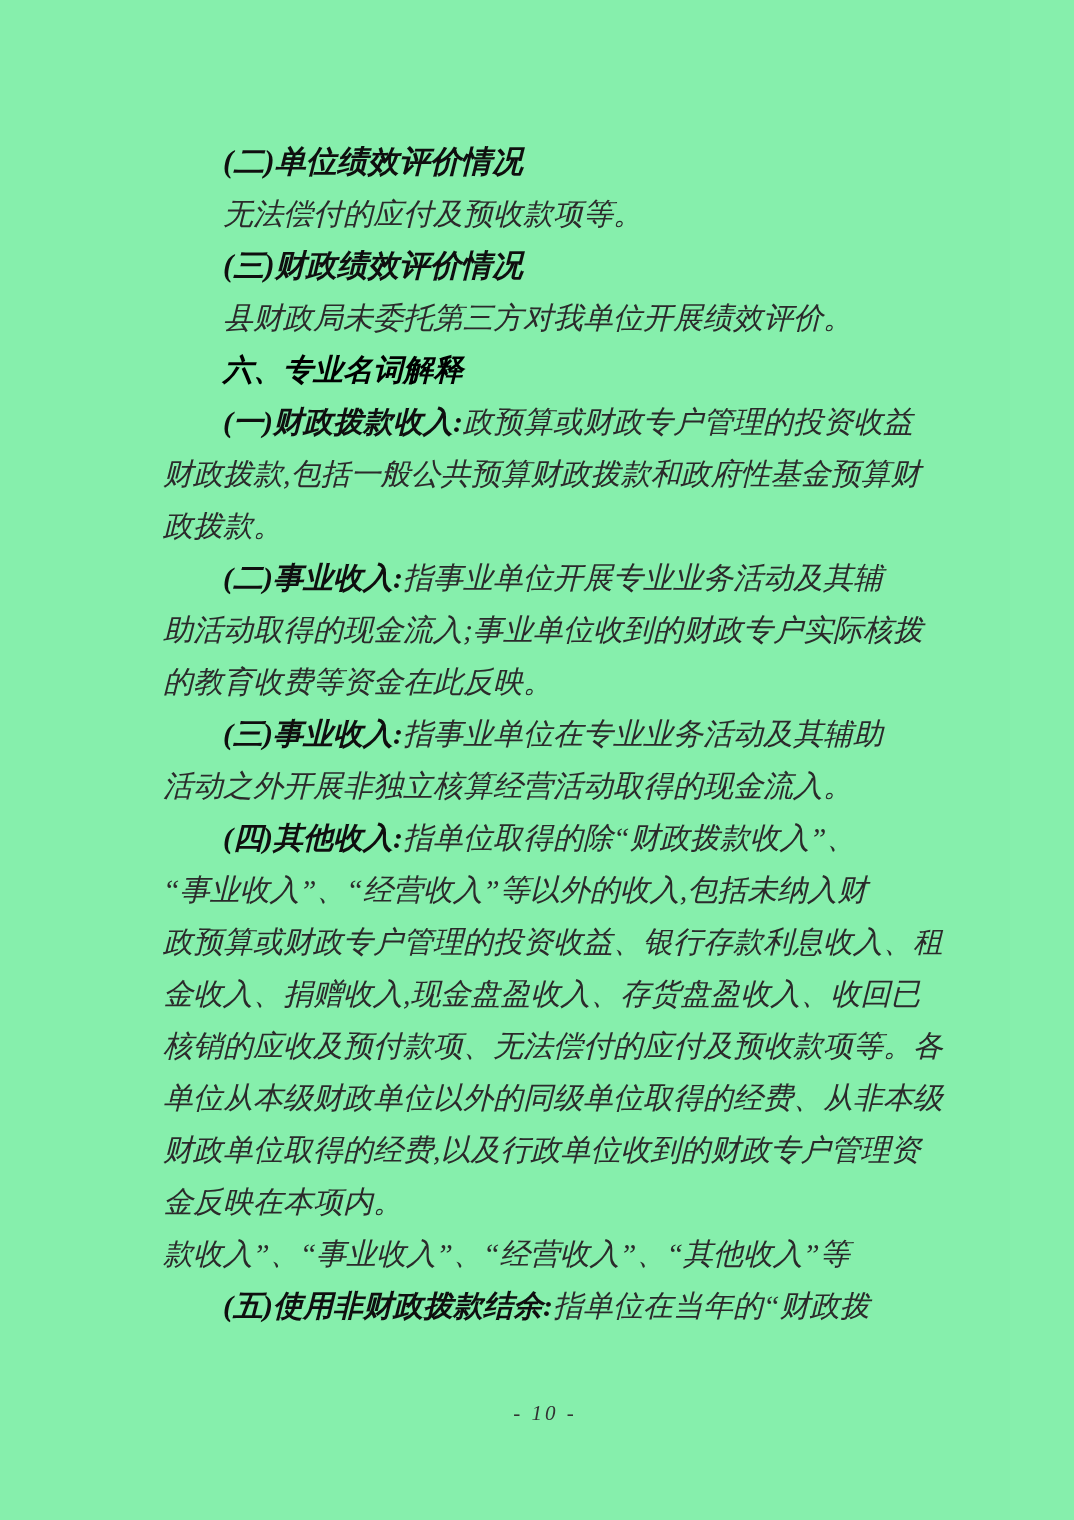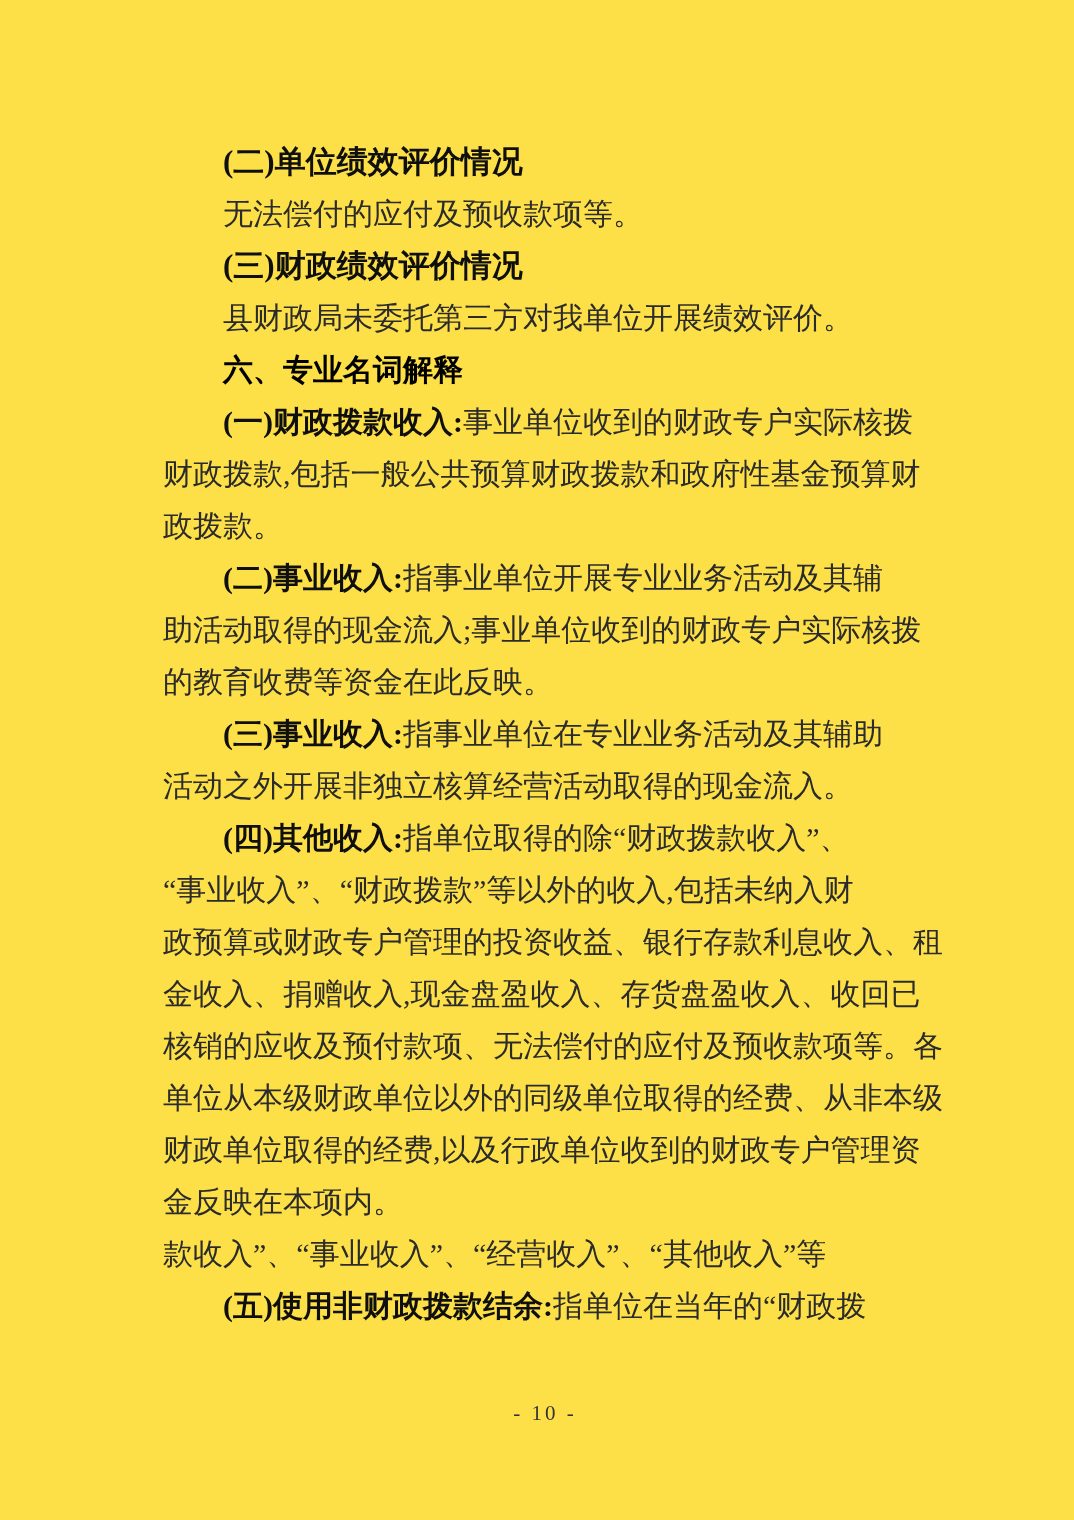--- a/index.html
+++ b/index.html
@@ -4,23 +4,24 @@
 <style>
   html, body {
     margin: 0;
     padding: 0;
     background: #ffffff;
   }
   .page {
     position: relative;
     width: 1074px;
     height: 1520px;
-    background: #fde047;
+    background: #86efac;
     overflow: hidden;
     color: #222222;
+    font-style: italic;
   }
   .content {
     position: absolute;
     left: 163px;
     top: 136px;
     width: 760px;
   }
   .line {
     height: 52px;
     line-height: 52px;
@@ -65,30 +66,30 @@
 </head>
 <body>
 
 <div class="page">
   <div class="content" id="doc-lines">
       <div class="line style-h2 indent"><span class="seg seg-b">(二)单位绩效评价情况</span></div>
       <div class="line style-body indent"><span class="seg">无法偿付的应付及预收款项等。</span></div>
       <div class="line style-h2 indent"><span class="seg seg-b">(三)财政绩效评价情况</span></div>
       <div class="line style-body indent"><span class="seg">县财政局未委托第三方对我单位开展绩效评价。</span></div>
       <div class="line style-h1 indent"><span class="seg seg-b">六、专业名词解释</span></div>
-      <div class="line style-body indent"><span class="seg seg-b">(一)财政拨款收入:</span><span class="seg">事业单位收到的财政专户实际核拨</span></div>
+      <div class="line style-body indent"><span class="seg seg-b">(一)财政拨款收入:</span><span class="seg">政预算或财政专户管理的投资收益</span></div>
       <div class="line style-body"><span class="seg">财政拨款,包括一般公共预算财政拨款和政府性基金预算财</span></div>
       <div class="line style-body"><span class="seg">政拨款。</span></div>
       <div class="line style-body indent"><span class="seg seg-b">(二)事业收入:</span><span class="seg">指事业单位开展专业业务活动及其辅</span></div>
       <div class="line style-body"><span class="seg">助活动取得的现金流入;事业单位收到的财政专户实际核拨</span></div>
       <div class="line style-body"><span class="seg">的教育收费等资金在此反映。</span></div>
       <div class="line style-body indent"><span class="seg seg-b">(三)事业收入:</span><span class="seg">指事业单位在专业业务活动及其辅助</span></div>
       <div class="line style-body"><span class="seg">活动之外开展非独立核算经营活动取得的现金流入。</span></div>
       <div class="line style-body indent"><span class="seg seg-b">(四)其他收入:</span><span class="seg">指单位取得的除“财政拨款收入”、</span></div>
-      <div class="line style-body"><span class="seg">“事业收入”、“财政拨款”等以外的收入,包括未纳入财</span></div>
+      <div class="line style-body"><span class="seg">“事业收入”、“经营收入”等以外的收入,包括未纳入财</span></div>
       <div class="line style-body"><span class="seg">政预算或财政专户管理的投资收益、银行存款利息收入、租</span></div>
       <div class="line style-body"><span class="seg">金收入、捐赠收入,现金盘盈收入、存货盘盈收入、收回已</span></div>
       <div class="line style-body"><span class="seg">核销的应收及预付款项、无法偿付的应付及预收款项等。各</span></div>
       <div class="line style-body"><span class="seg">单位从本级财政单位以外的同级单位取得的经费、从非本级</span></div>
       <div class="line style-body"><span class="seg">财政单位取得的经费,以及行政单位收到的财政专户管理资</span></div>
       <div class="line style-body"><span class="seg">金反映在本项内。</span></div>
       <div class="line style-body"><span class="seg">款收入”、“事业收入”、“经营收入”、“其他收入”等</span></div>
       <div class="line style-body indent"><span class="seg seg-b">(五)使用非财政拨款结余:</span><span class="seg">指单位在当年的“财政拨</span></div>
     </div>
   <div class="footer">- 10 -</div>

